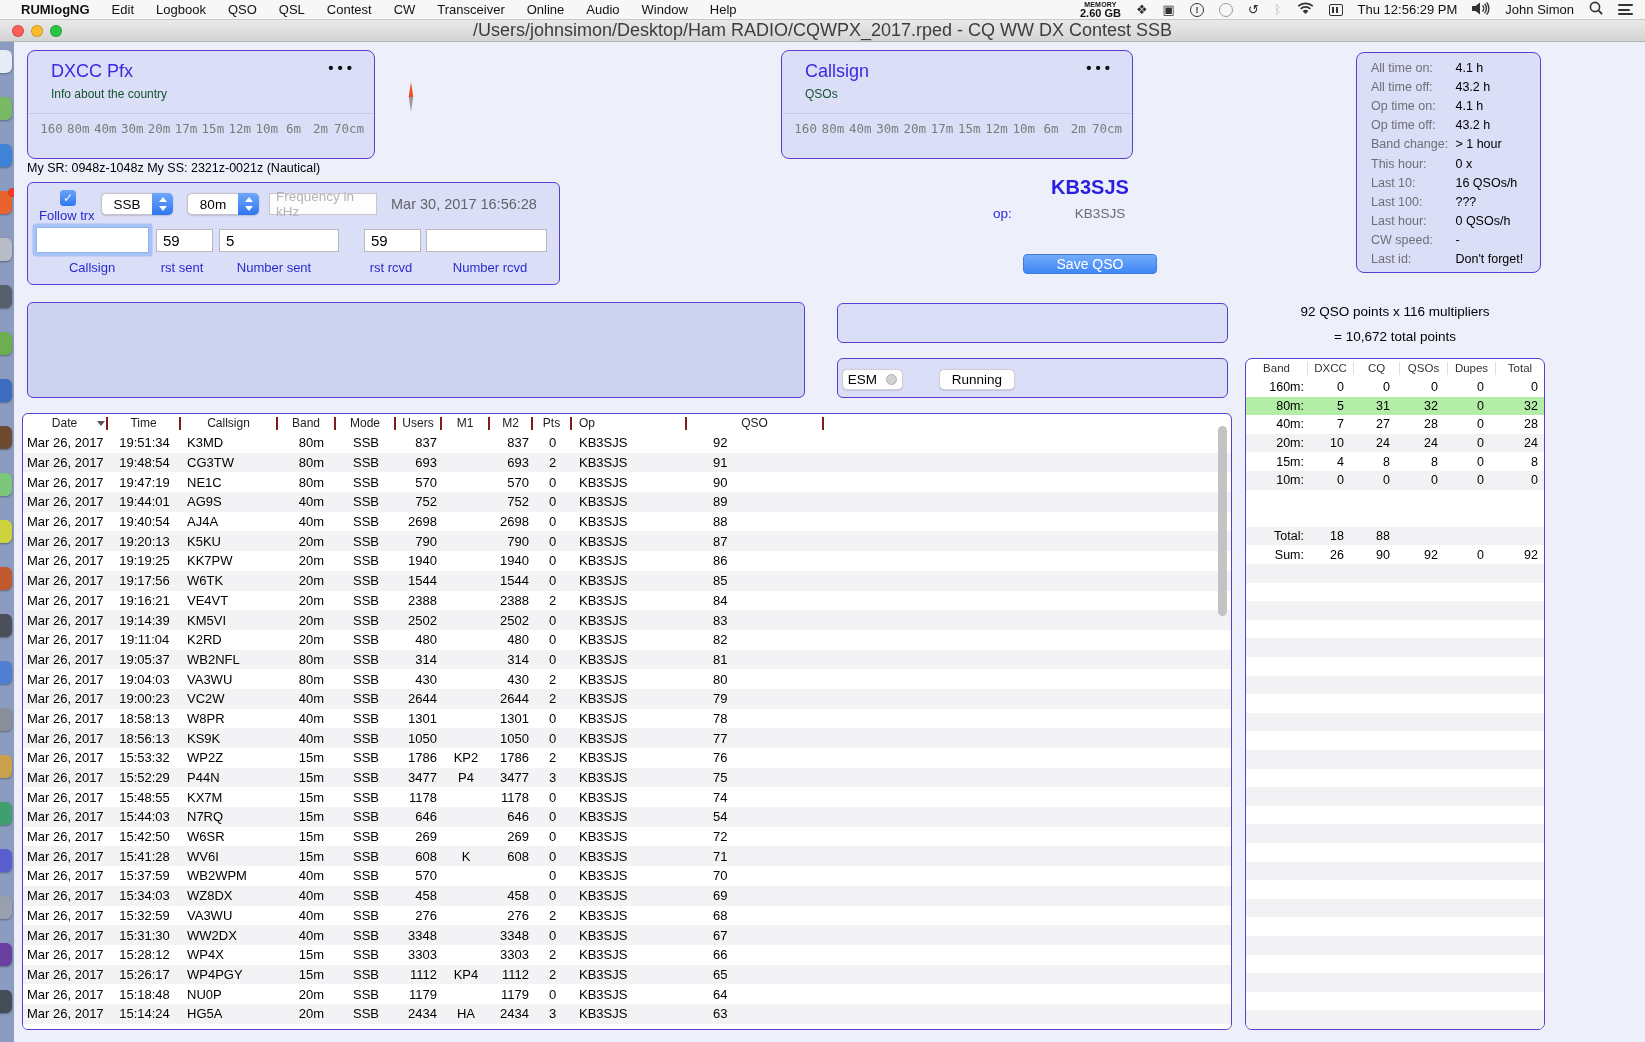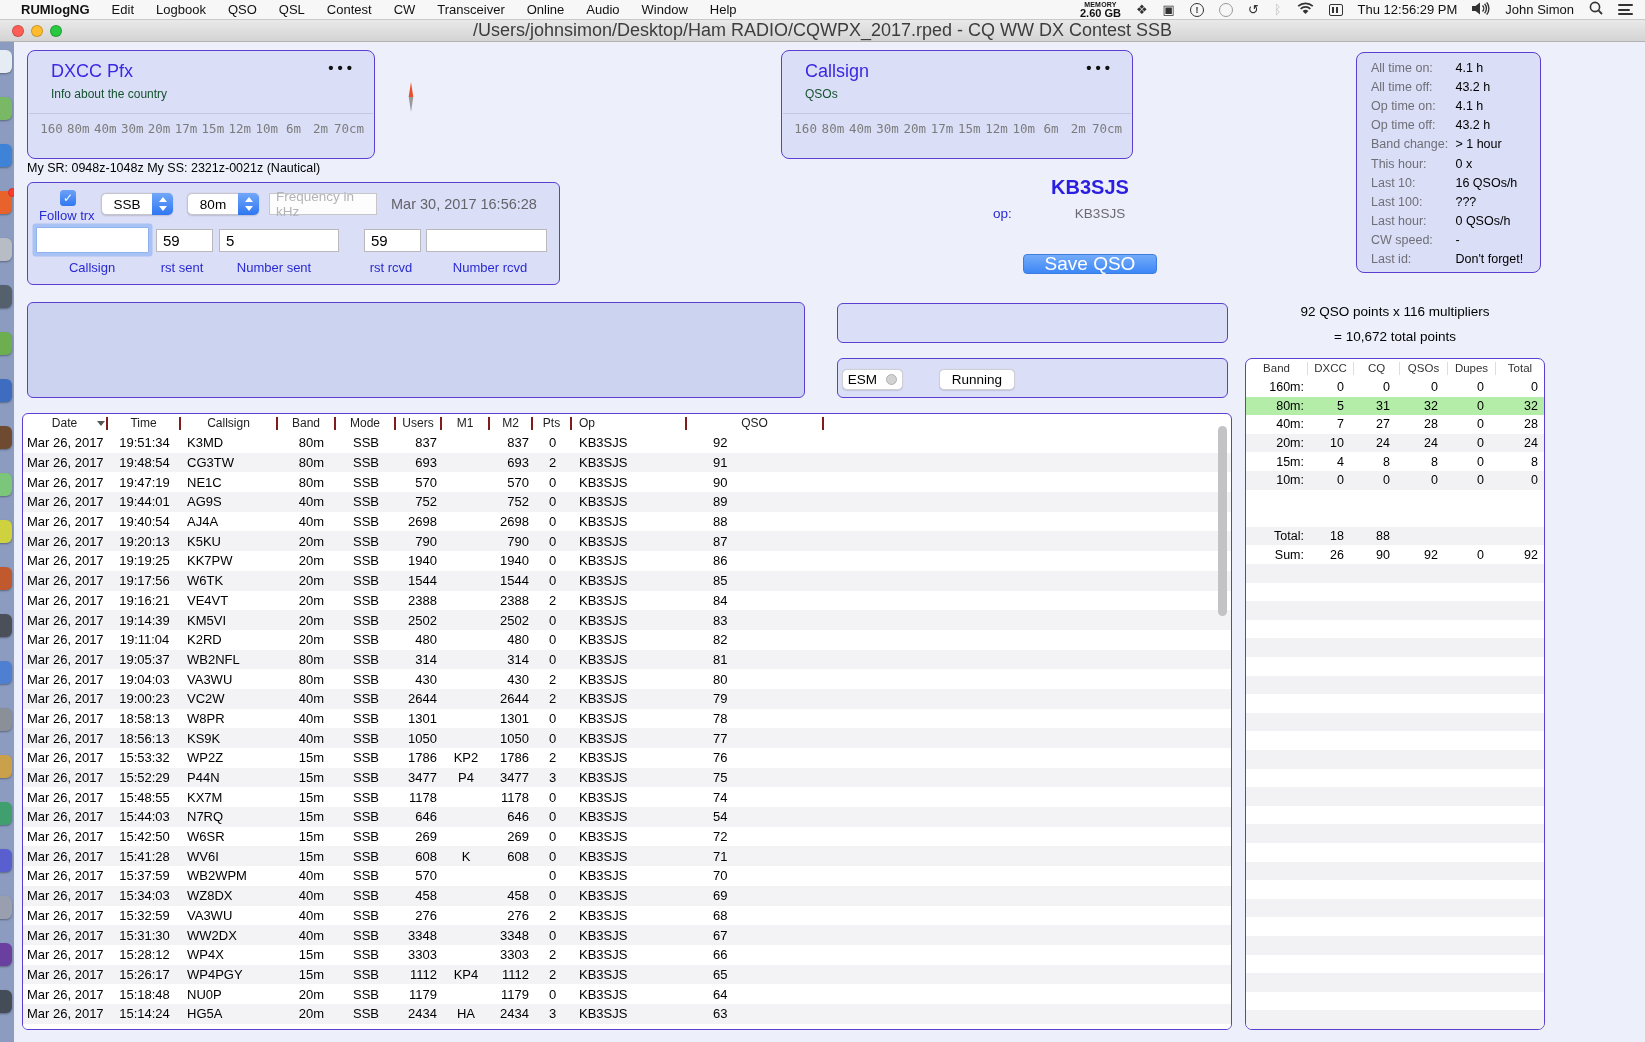--- a/index.html
+++ b/index.html
@@ -90,21 +90,21 @@
   .field.rstr { left:336px; top:46px; width:57px; }
   .field.nrr { left:398px; top:46px; width:121px; }
   .elabel { position:absolute; top:77px; font-size:13px; color:#2a2ad2; text-align:center; }
 
   
   .bigcall { position:absolute; left:1000px; top:176px; width:180px; text-align:center; font-size:20px; font-weight:700; color:#2a1fe0; }
   .oplabel { position:absolute; left:993px; top:206px; font-size:13.5px; color:#2a2ad2; }
   .opvalue { position:absolute; left:1040px; top:206px; width:120px; text-align:center; font-size:13.5px; color:#6a6a70; }
   .savebtn { position:absolute; left:1023px; top:254px; width:134px; height:20px;
     background:linear-gradient(#74abf9,#3d87f7); border:1px solid #3e7de0; border-radius:4px;
-    color:#fff; font-size:19px; display:flex; align-items:center; justify-content:center; }
+    color:#fff; font-size:14px; display:flex; align-items:center; justify-content:center; }
 
   
   .bigbox { left:27px; top:302px; width:778px; height:96px; background:#ccd3f1; border-radius:6px; }
   .midbox1 { left:837px; top:303px; width:391px; height:40px; border-radius:6px; }
   .midbox2 { left:837px; top:358px; width:391px; height:40px; border-radius:6px; }
   .wbtn { position:absolute; top:10px; height:21px; background:#fff; border:1px solid #cfcfd4; border-radius:5px;
     box-shadow:0 .5px 1px rgba(0,0,0,.12); font-size:13.5px; color:#000;
     display:flex; align-items:center; justify-content:center; gap:9px; }
   .wbtn.esm { left:4px; width:61px; }
   .wbtn.run { left:101px; width:76px; }

